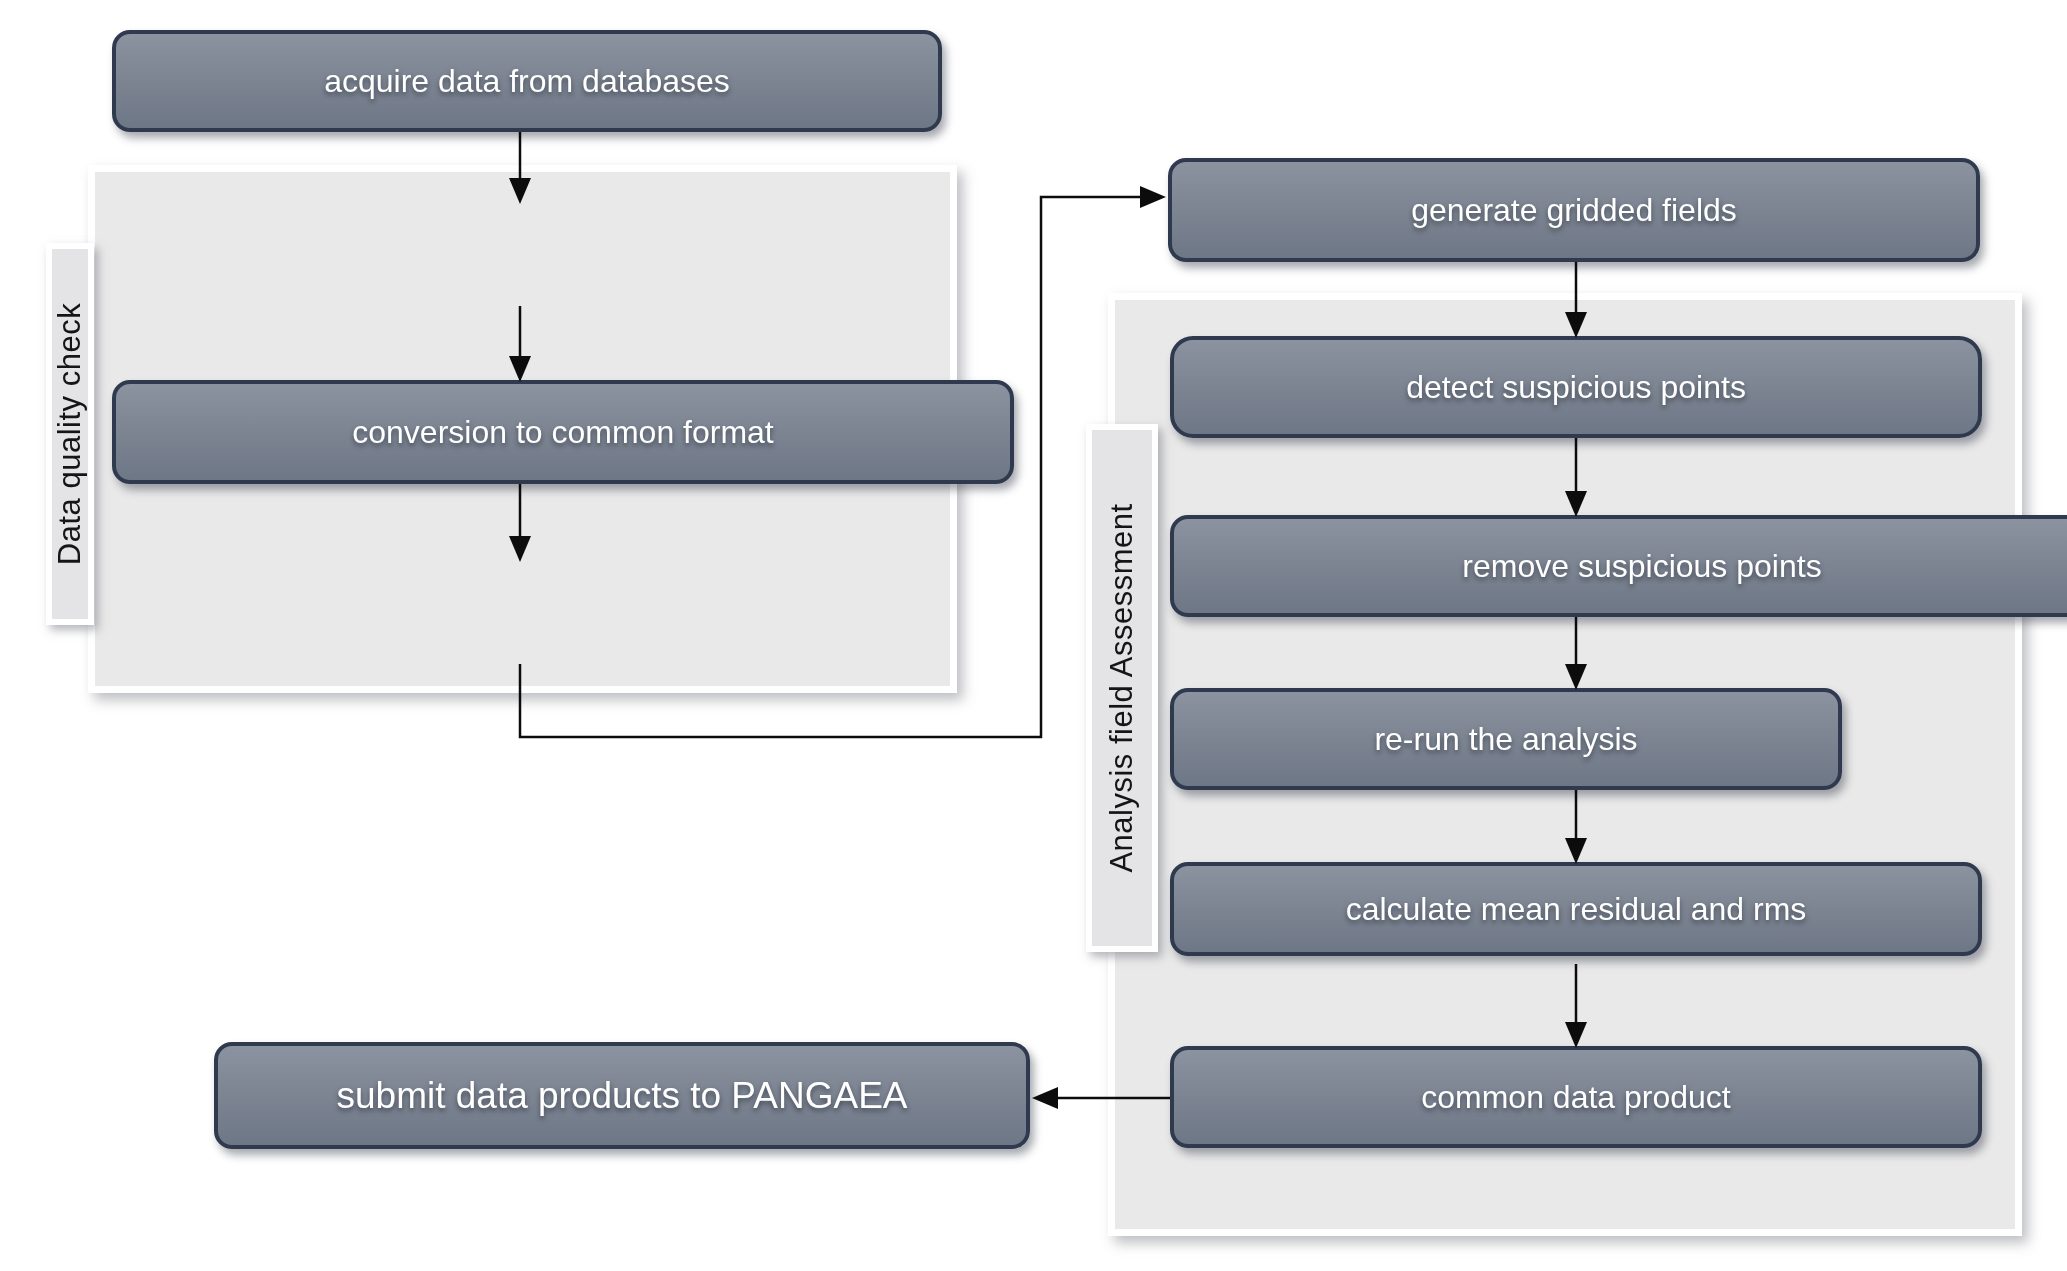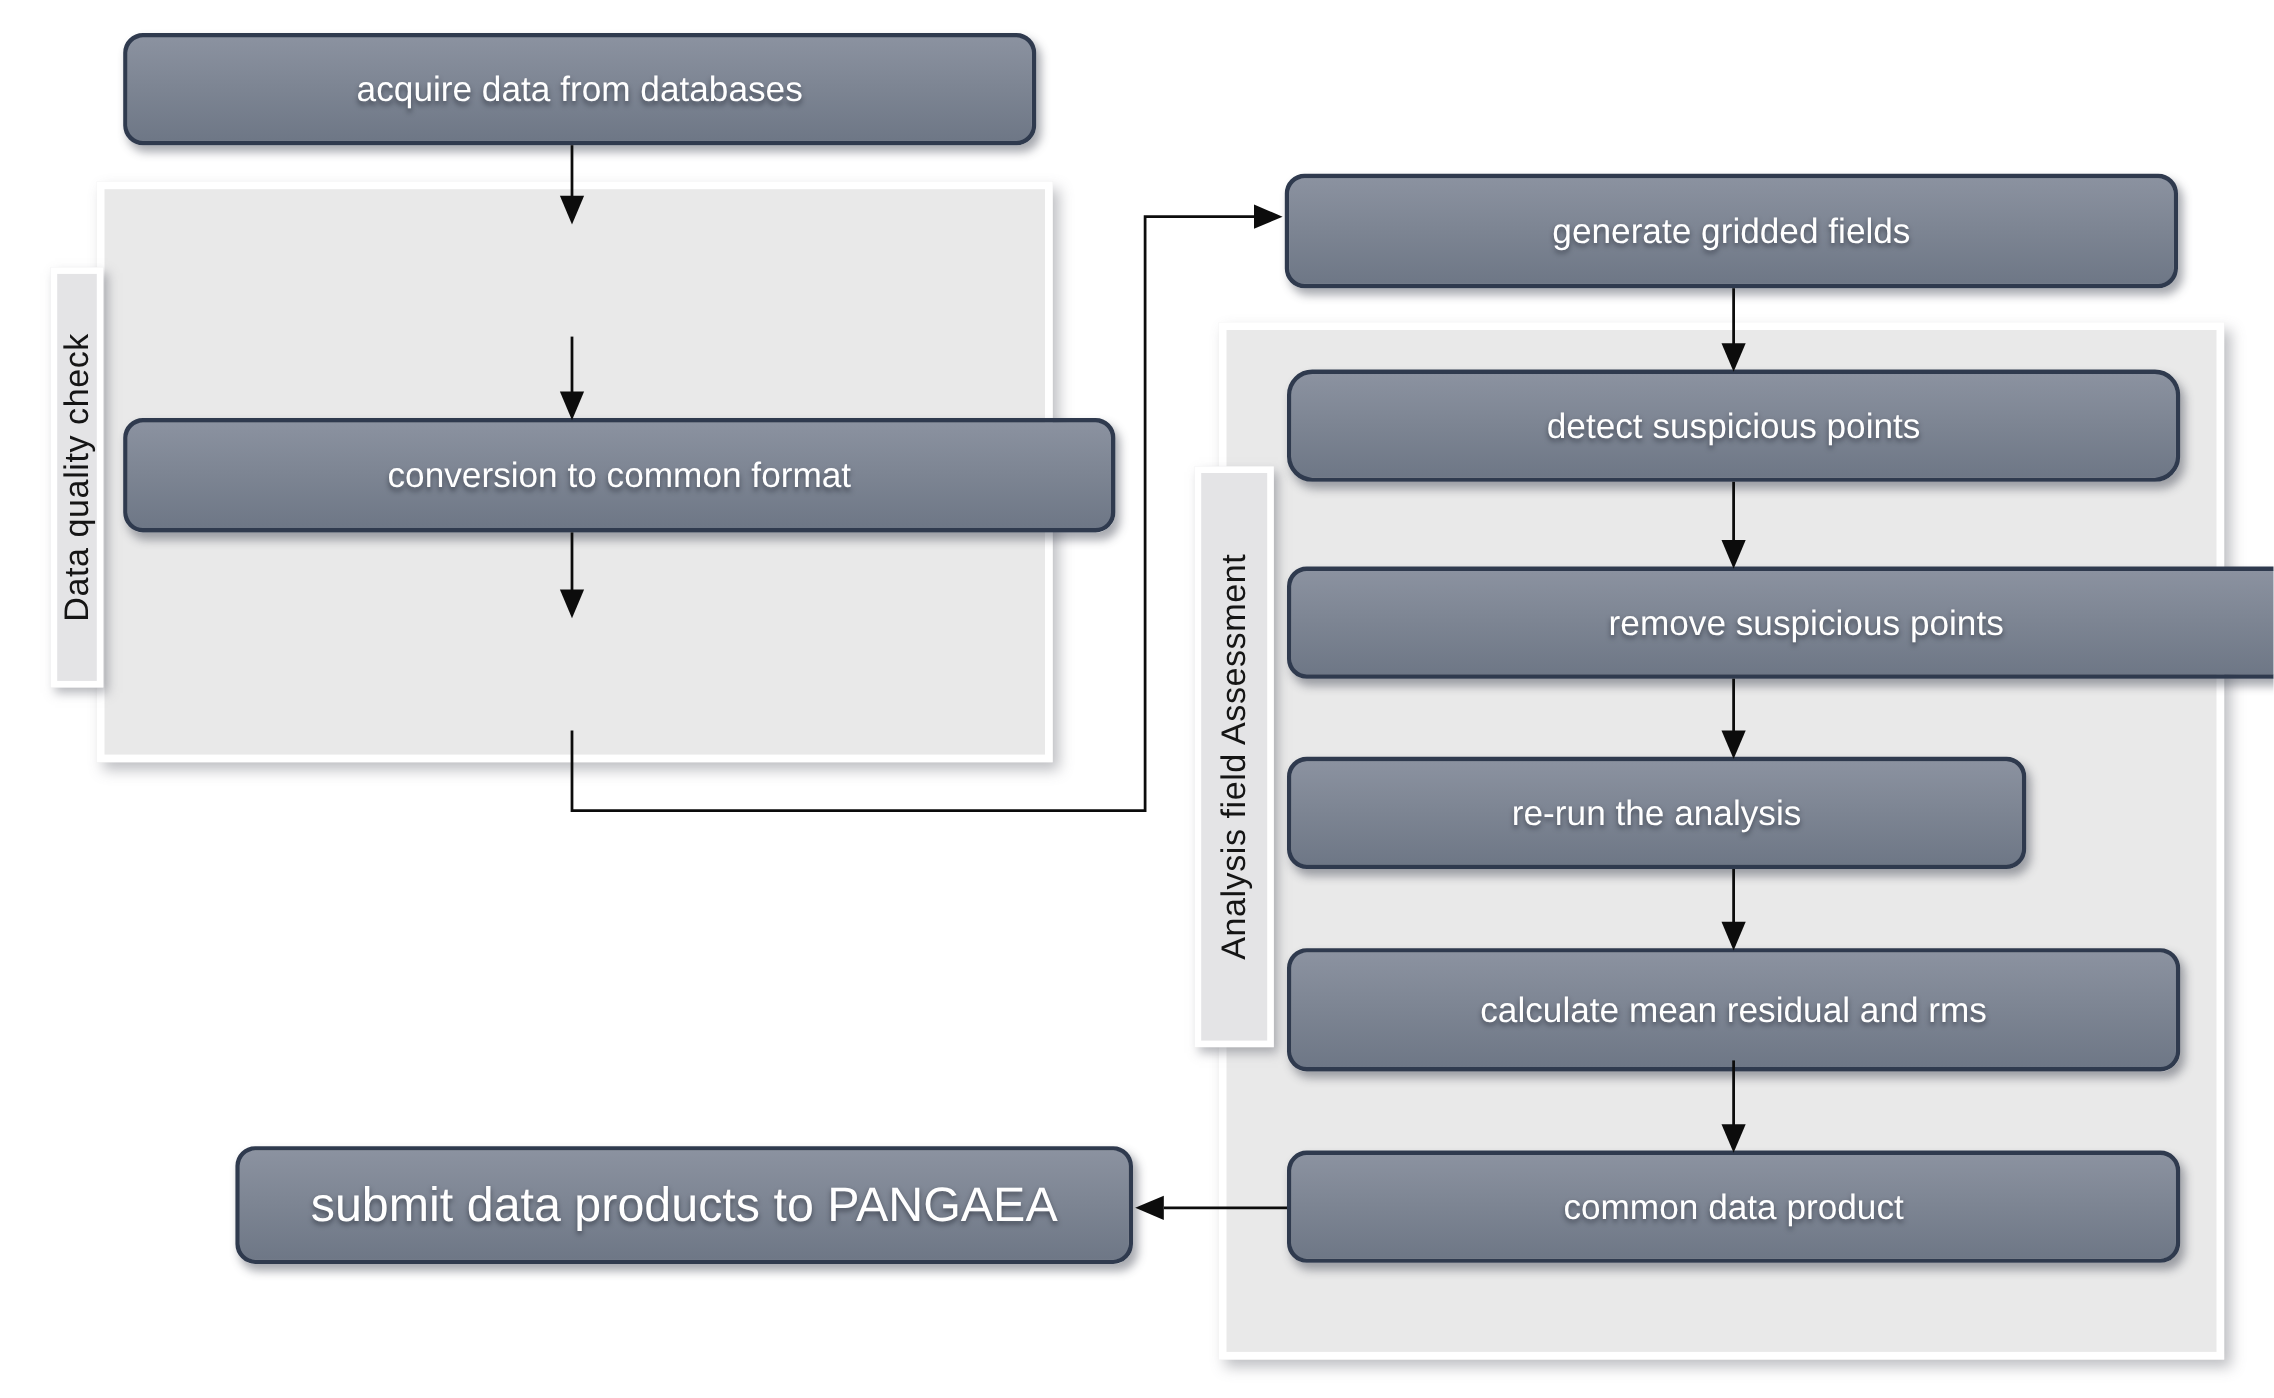--- a/index.html
+++ b/index.html
@@ -60,28 +60,28 @@
   </div>
   <div class="node" style="left:1170px;top:336px;width:812px;height:102px;border-radius:23px;">
     <span>detect suspicious points</span>
   </div>
   <div class="node" style="left:1170px;top:515px;width:944px;height:102px;">
     <span>remove suspicious points</span>
   </div>
   <div class="node" style="left:1170px;top:688px;width:672px;height:102px;">
     <span>re-run the analysis</span>
   </div>
-  <div class="node" style="left:1170px;top:862px;width:812px;height:112px;">
+  <div class="node" style="left:1170px;top:862px;width:812px;height:94px;">
     <span>calculate mean residual and rms</span>
   </div>
   <div class="node" style="left:1170px;top:1046px;width:812px;height:102px;">
     <span>common data product</span>
   </div>
 
-  <div class="node" style="left:214px;top:1042px;width:816px;height:107px;font-size:44px;">
+  <div class="node" style="left:214px;top:1042px;width:816px;height:107px;font-size:37px;">
     <span>submit data products to PANGAEA</span>
   </div>
 
   <svg class="edges" width="2067" height="1271" viewBox="0 0 2067 1271">
 
     <line x1="520" y1="132" x2="520" y2="180"></line>
     <polygon points="509,178 531,178 520,204"></polygon>
 
     <line x1="520" y1="306" x2="520" y2="358"></line>
     <polygon points="509,356 531,356 520,382"></polygon>

